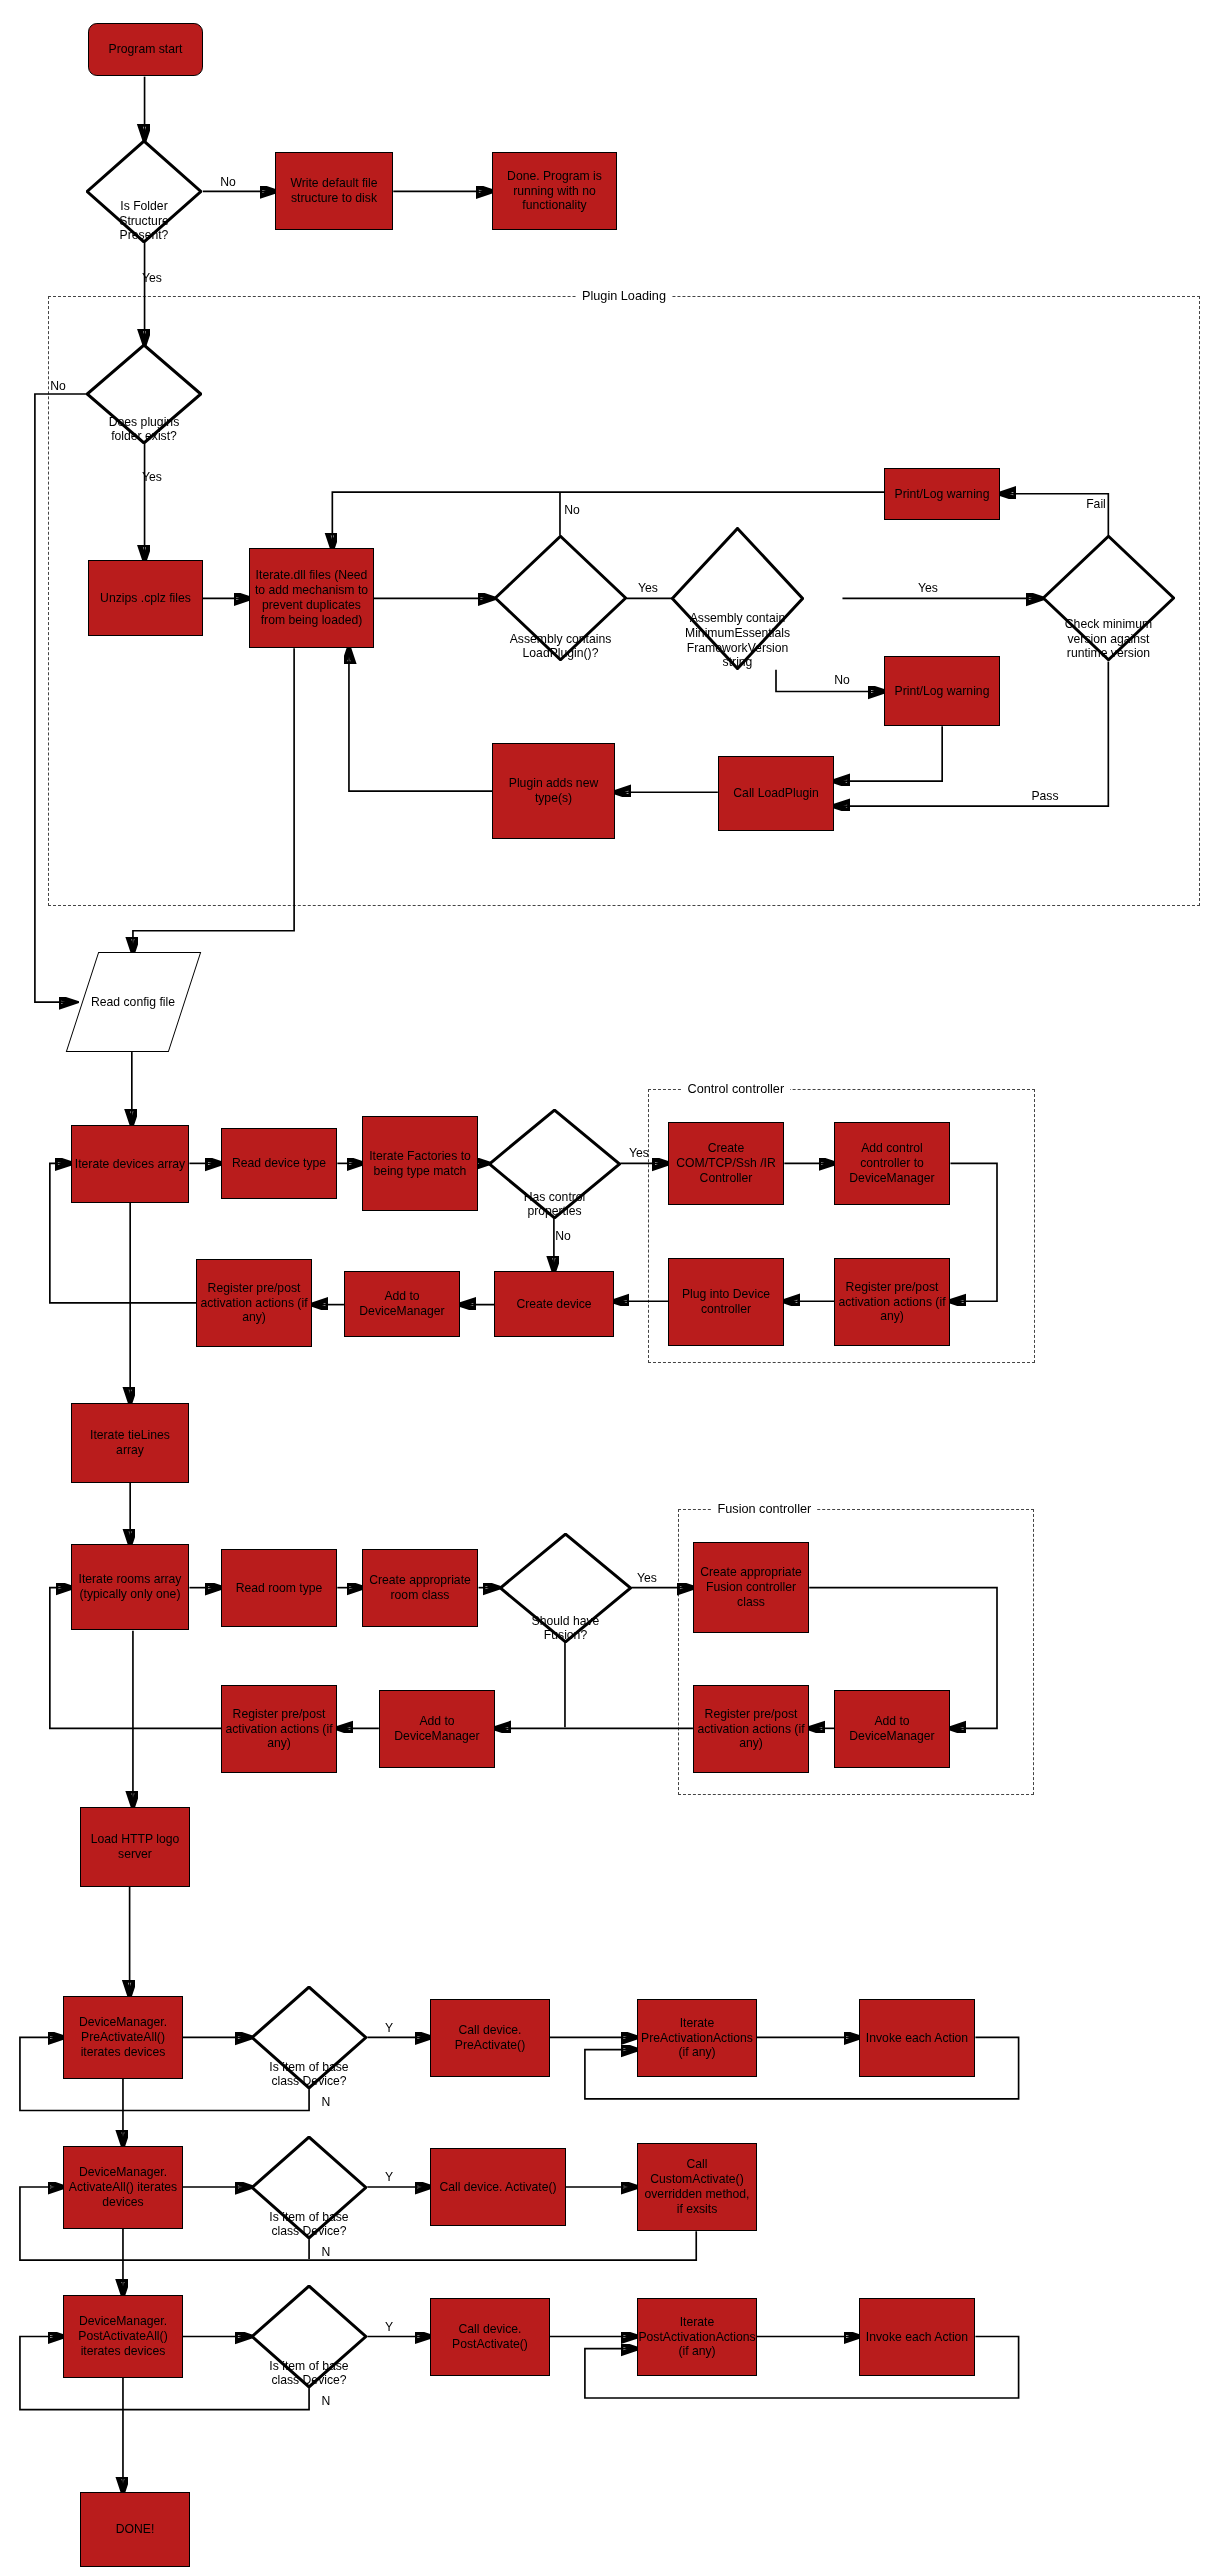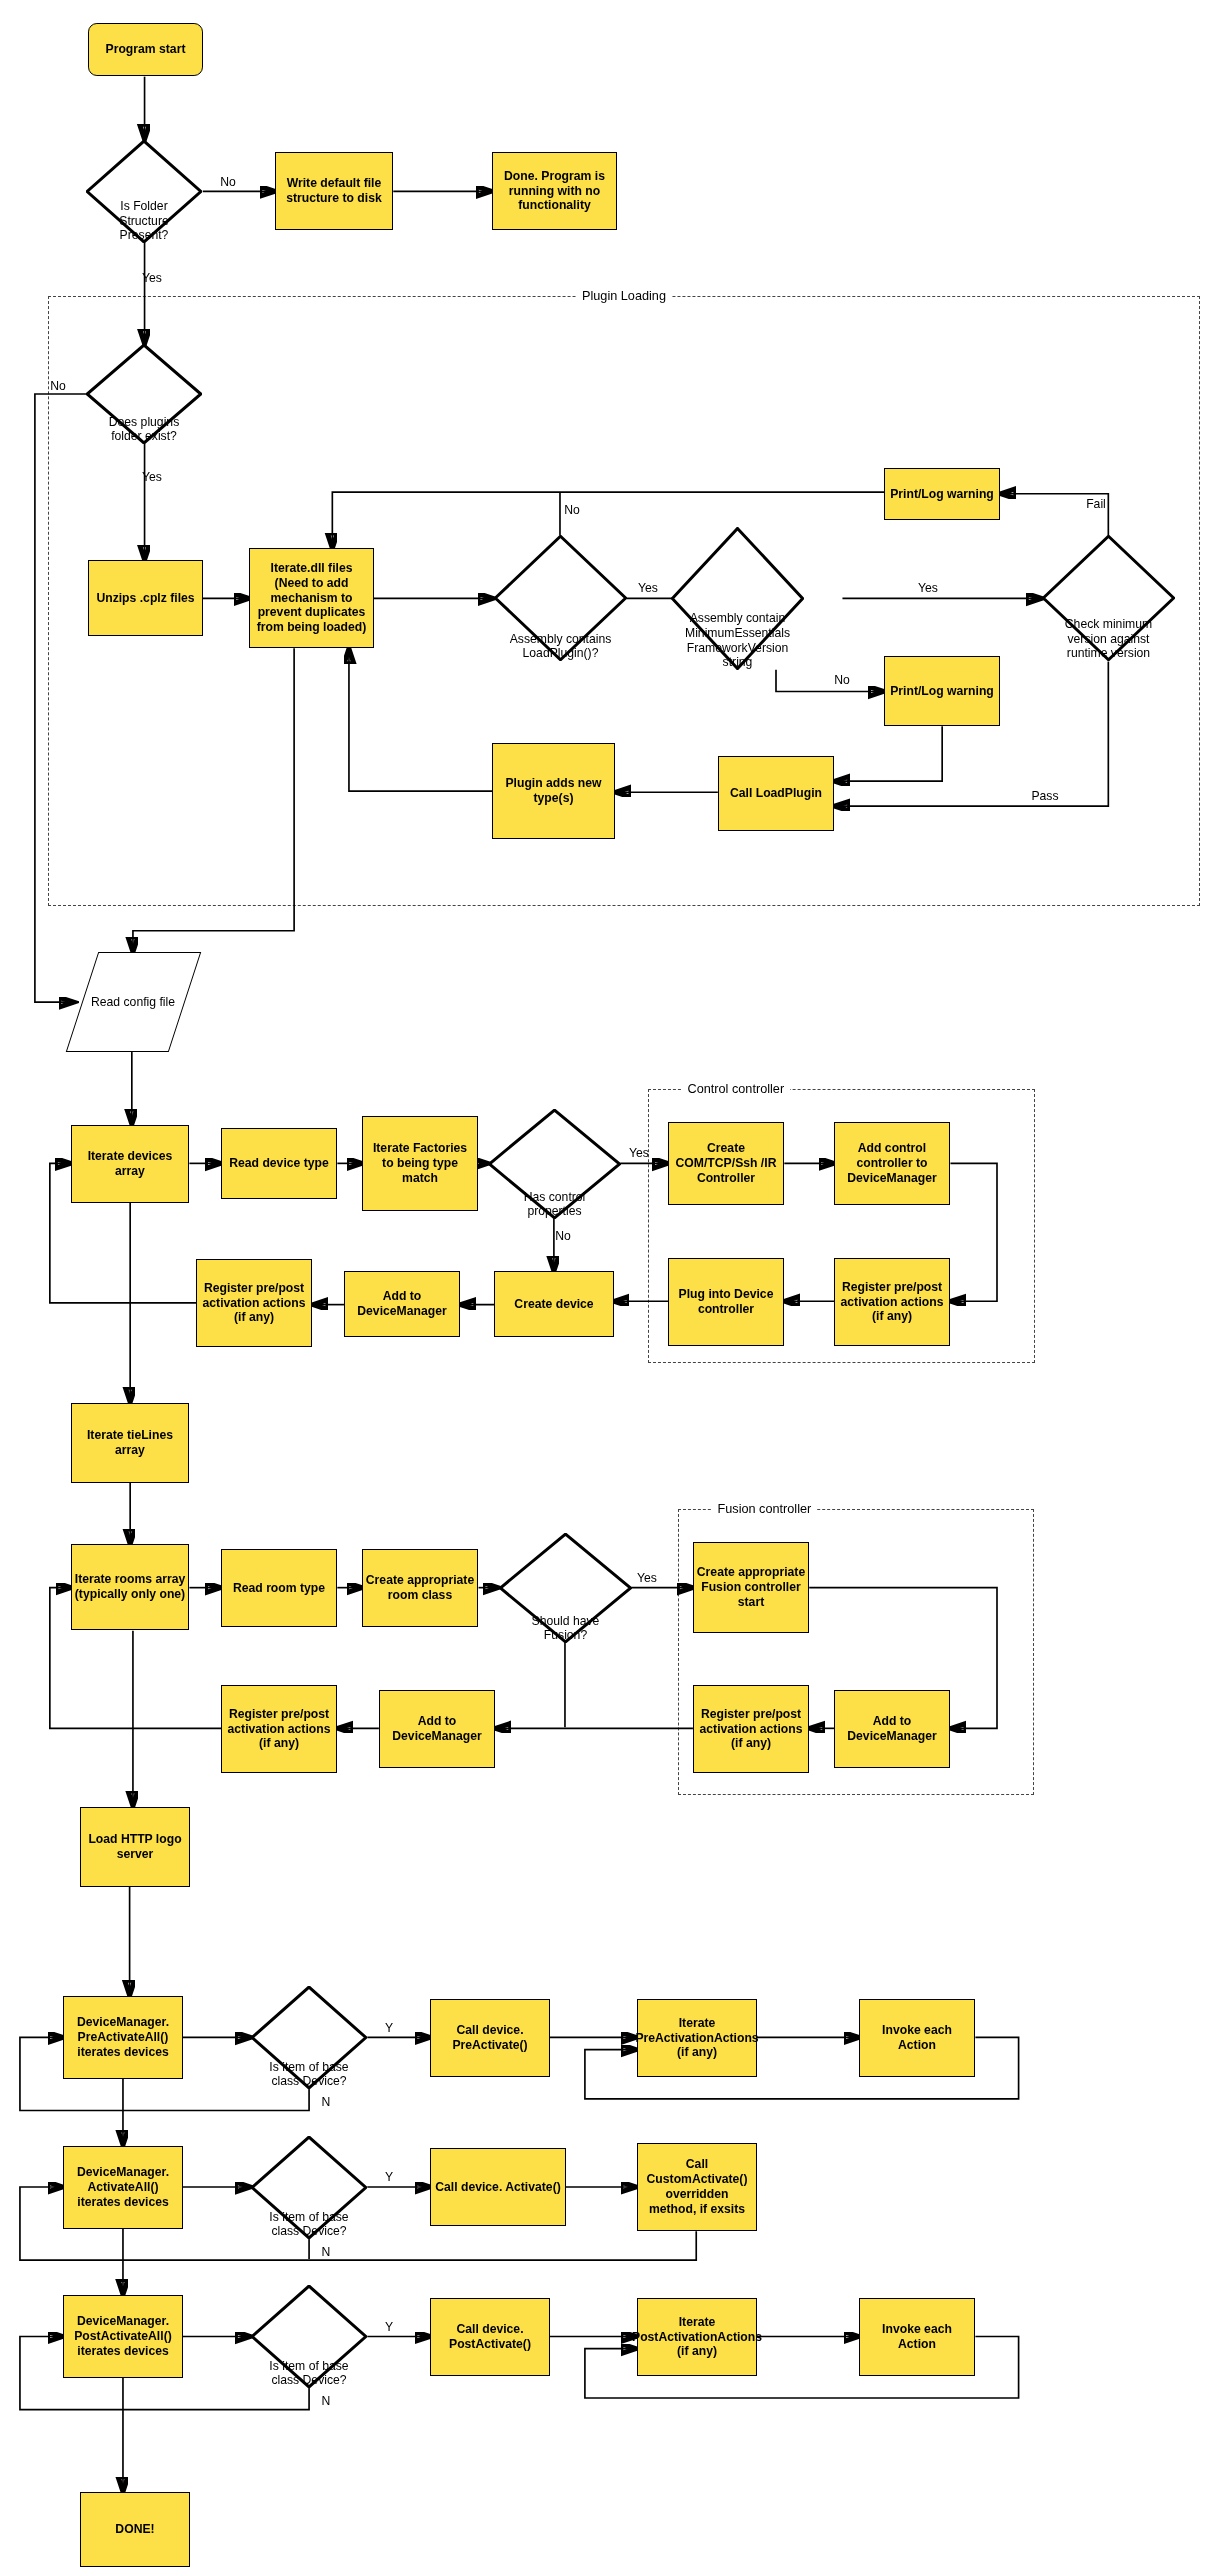--- a/index.html
+++ b/index.html
@@ -5,22 +5,22 @@
   html,body{margin:0;padding:0;background:#fff;color:#000;
     font-family:"Liberation Sans","DejaVu Sans",sans-serif;}
   .canvas{position:relative;width:1218px;height:2576px;background:#fff;overflow:hidden;}
   svg.wires{position:absolute;left:0;top:0;z-index:1;}
   svg.wires path{fill:none;stroke:#000;stroke-width:3px;}
   .container{position:absolute;border:1.7px dashed #444;z-index:0;box-sizing:border-box;}
   .clabel{position:absolute;background:#fff;padding:0 5.5px;font-size:12.7px;white-space:nowrap;z-index:2;}
   .ctitle{position:absolute;left:50%;transform:translateX(-50%);top:-13.3px;background:#fff;
     padding:0 7.8px;font-size:19px;font-weight:bold;white-space:nowrap;z-index:2;}
   .node{position:absolute;display:flex;align-items:center;justify-content:center;text-align:center;
-    border:1.7px solid #000;background:#fde047;font-size:12.2px;line-height:1.22;padding:2.8px;
-    box-sizing:border-box;z-index:2;word-wrap:break-word;font-weight:bold;}
+    border:1.7px solid #000;background:#b91c1c;font-size:12.2px;line-height:1.22;padding:2.8px;
+    box-sizing:border-box;z-index:2;word-wrap:break-word;}
   .round{border-radius:8.9px;}
   .diamond{position:absolute;display:flex;align-items:flex-end;justify-content:center;text-align:center;
     font-size:12.2px;line-height:1.2;z-index:2;}
   .dshape{position:absolute;left:0;top:0;width:100%;height:100%;}
   .dshape polygon{fill:#fff;stroke:#000;stroke-width:3px;}
   .dlabel{position:relative;z-index:1;width:84%;word-wrap:break-word;}
   .para{position:absolute;display:flex;align-items:center;justify-content:center;text-align:center;
     font-size:12.2px;z-index:2;}
   .pbg{position:absolute;left:6.6px;right:6.6px;top:0;bottom:0;border:1.7px solid #000;background:#fff;
     transform:skewX(-18deg);}
@@ -132,21 +132,21 @@
   <div class="node" style="left:834px;top:1122px;width:116px;height:83px">Add control controller to DeviceManager</div>
   <div class="node" style="left:834px;top:1258px;width:116px;height:88px">Register pre/post activation actions (if any)</div>
   <div class="node" style="left:668px;top:1258px;width:116px;height:88px">Plug into Device controller</div>
   <div class="node" style="left:494px;top:1271px;width:120px;height:66px">Create device</div>
   <div class="node" style="left:344px;top:1271px;width:116px;height:66px">Add to DeviceManager</div>
   <div class="node" style="left:196px;top:1259px;width:116px;height:88px">Register pre/post activation actions (if any)</div>
   <div class="node" style="left:71px;top:1403px;width:118px;height:80px">Iterate tieLines array</div>
   <div class="node" style="left:71px;top:1544px;width:118px;height:86px">Iterate rooms array (typically only one)</div>
   <div class="node" style="left:221px;top:1549px;width:116px;height:78px">Read room type</div>
   <div class="node" style="left:362px;top:1549px;width:116px;height:78px">Create appropriate room class</div>
-  <div class="node" style="left:693px;top:1542px;width:116px;height:91px">Create appropriate Fusion controller start</div>
+  <div class="node" style="left:693px;top:1542px;width:116px;height:91px">Create appropriate Fusion controller class</div>
   <div class="node" style="left:834px;top:1690px;width:116px;height:78px">Add to DeviceManager</div>
   <div class="node" style="left:693px;top:1685px;width:116px;height:88px">Register pre/post activation actions (if any)</div>
   <div class="node" style="left:379px;top:1690px;width:116px;height:78px">Add to DeviceManager</div>
   <div class="node" style="left:221px;top:1685px;width:116px;height:88px">Register pre/post activation actions (if any)</div>
   <div class="node" style="left:80px;top:1807px;width:110px;height:80px">Load HTTP logo server</div>
   <div class="node" style="left:63px;top:1996px;width:120px;height:83px">DeviceManager. PreActivateAll() iterates devices</div>
   <div class="node" style="left:430px;top:1999px;width:120px;height:78px">Call device. PreActivate()</div>
   <div class="node" style="left:637px;top:1999px;width:120px;height:78px">Iterate PreActivationActions (if any)</div>
   <div class="node" style="left:859px;top:1999px;width:116px;height:78px">Invoke each Action</div>
   <div class="node" style="left:63px;top:2146px;width:120px;height:83px">DeviceManager. ActivateAll() iterates devices</div>

